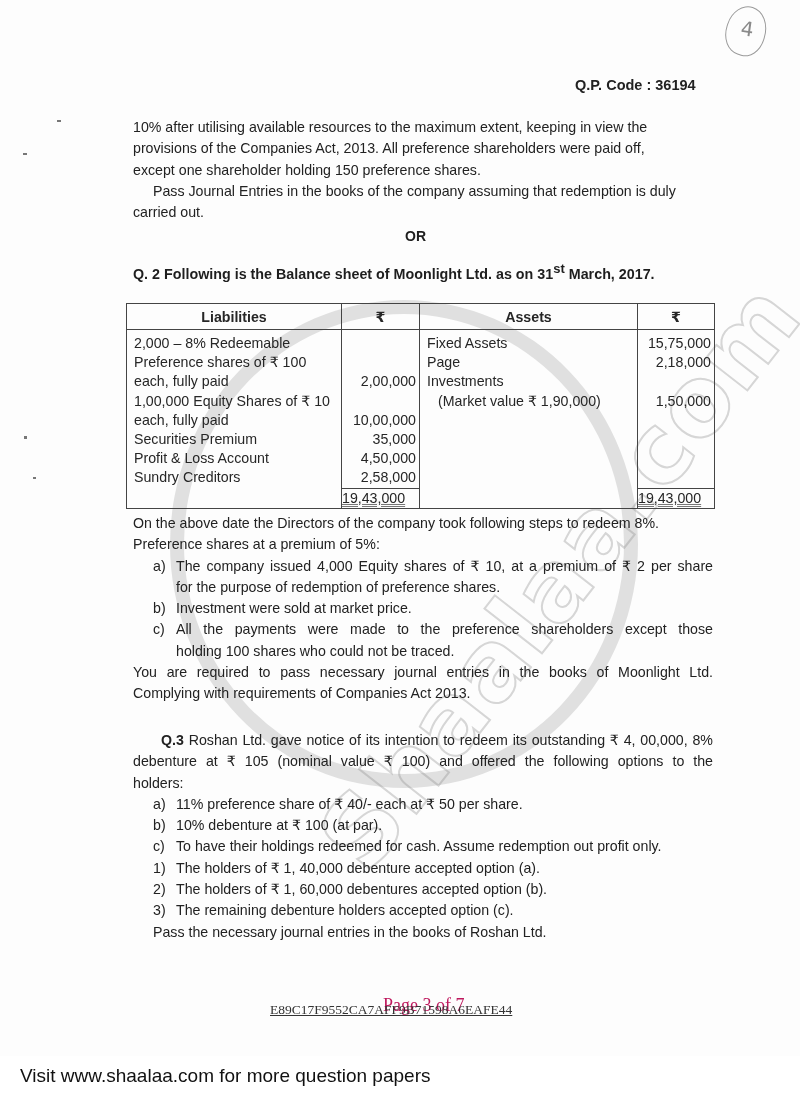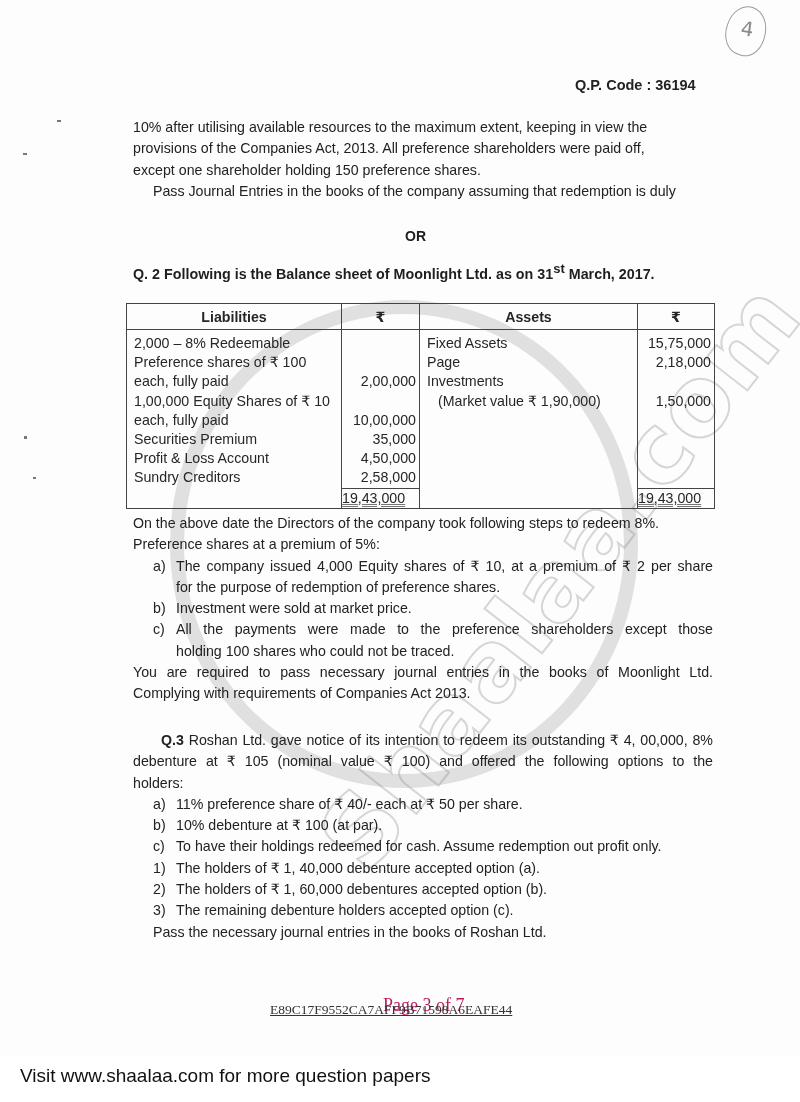--- a/index.html
+++ b/index.html
@@ -104,20 +104,21 @@
   <div class="page-num-circle"></div>
   <div class="page-num">4</div>
 
   <div class="abs qp-code">Q.P. Code : 36194</div>
 
   <div class="abs txt p1">
     <div>10% after utilising available resources to the maximum extent, keeping in view the</div>
     <div>provisions of the Companies Act, 2013. All preference shareholders were paid off,</div>
     <div>except one shareholder holding 150 preference shares.</div>
     <div class="ind">Pass Journal Entries in the books of the company assuming that redemption is duly</div>
+    <div>carried out.</div>
   </div>
 
   <div class="abs or">OR</div>
 
   <div class="abs q2-heading">
     <span>Q. 2 Following is the Balance sheet of Moonlight Ltd. as on 31</span><sup>st</sup><span> March, 2017.</span>
   </div>
 
   <table class="bs">
     <thead>

